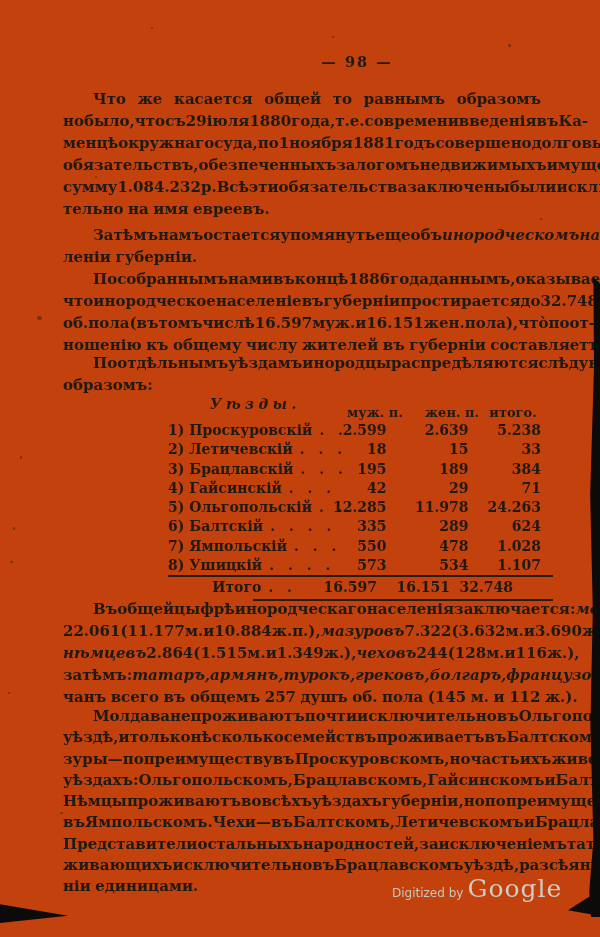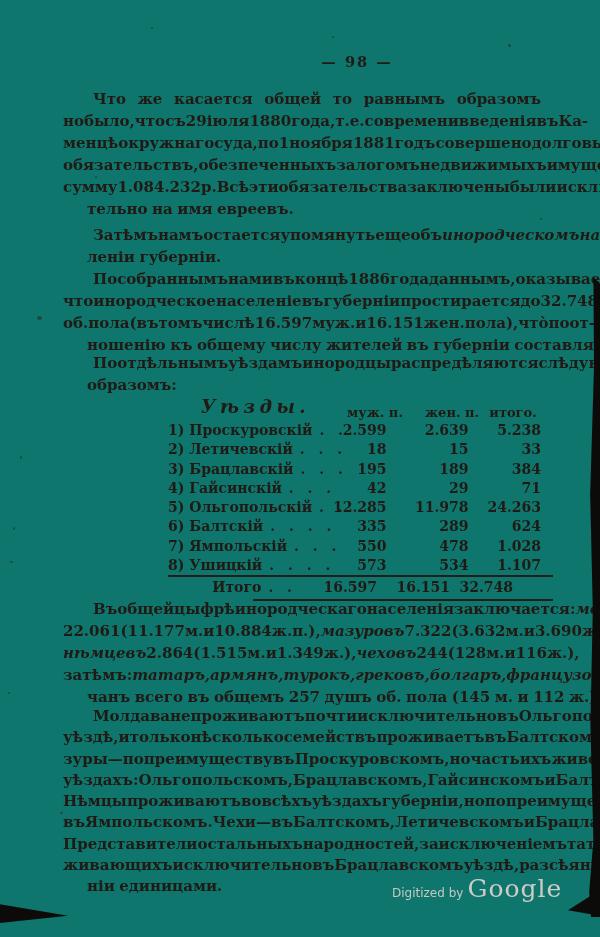--- a/index.html
+++ b/index.html
@@ -1,35 +1,35 @@
 <!DOCTYPE html>
 <html><head>
 <meta charset="utf-8">
 <style>
   html,body{margin:0;padding:0;}
   body{width:600px;height:937px;background:#f2f2ee;overflow:hidden;}
-  .page{position:relative;width:600px;height:937px;background:#0f766e;
+  .page{position:relative;width:600px;height:937px;background:#c2410c;
         font-family:"DejaVu Serif","Liberation Serif",serif;color:#201a15;
         font-weight:700;overflow:hidden;}
   .pagenum{position:absolute;top:53px;left:302px;width:110px;text-align:center;
            font-size:14.5px;letter-spacing:2px;}
   .para{position:absolute;left:63px;width:478px;font-size:15px;}
   .line{display:flex;justify-content:space-between;align-items:baseline;
         height:22px;line-height:22px;white-space:nowrap;}
   .lh21 .line{height:21.3px;line-height:21.3px;}
-  .line.last{justify-content:flex-start;column-gap:0.30em;margin-left:24px;}
+  .line.last{justify-content:flex-start;column-gap:0.30em;}
   .line.ind{padding-left:30px;}
   .w{display:inline-block;}
   .it{font-style:italic;}
   
   .table-block{position:absolute;left:63px;top:388px;width:478px;height:214px;font-size:14px;}
   .th-group{position:absolute;top:0;left:292px;width:200px;text-align:center;
             font-style:italic;font-size:12.5px;letter-spacing:4px;white-space:nowrap;}
   .th-uezdy{position:absolute;top:8px;left:105px;width:175px;text-align:center;
-            font-style:italic;font-size:18px;letter-spacing:4.5px;}
+            font-style:italic;font-size:14px;letter-spacing:4.5px;}
   .th-col{position:absolute;top:17px;width:70px;text-align:center;font-size:13px;}
   .c1{left:277px;} .c2{left:354px;} .c3{left:415px;}
   .rows{position:absolute;top:33px;left:0;width:478px;}
   .trow{display:flex;height:19.3px;line-height:19.3px;gap:12px;}
   .tc-name{width:255px;padding-left:105px;box-sizing:border-box;white-space:nowrap;}
   .dts{margin-left:7px;letter-spacing:2px;word-spacing:5px;}
   .tc-m{width:59px;text-align:right;} .tc-f{width:73px;text-align:right;}
   .tc-t{width:63px;text-align:right;}
   .rule1{position:absolute;top:187px;left:105px;width:385px;height:2px;background:#241d17;}
   .total-row{position:absolute;top:190px;left:0;width:478px;display:flex;height:19px;line-height:19px;}

